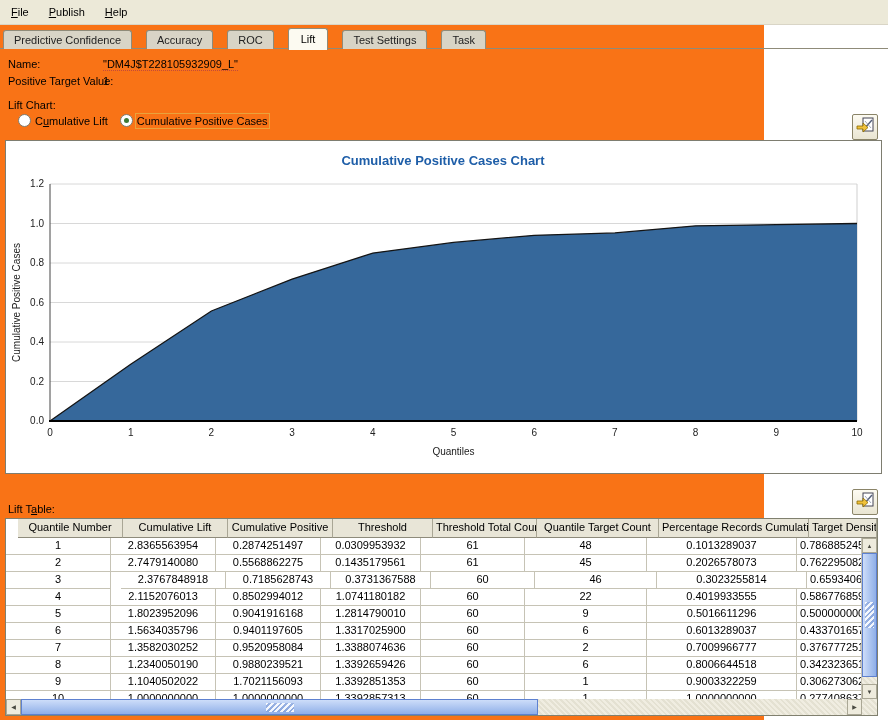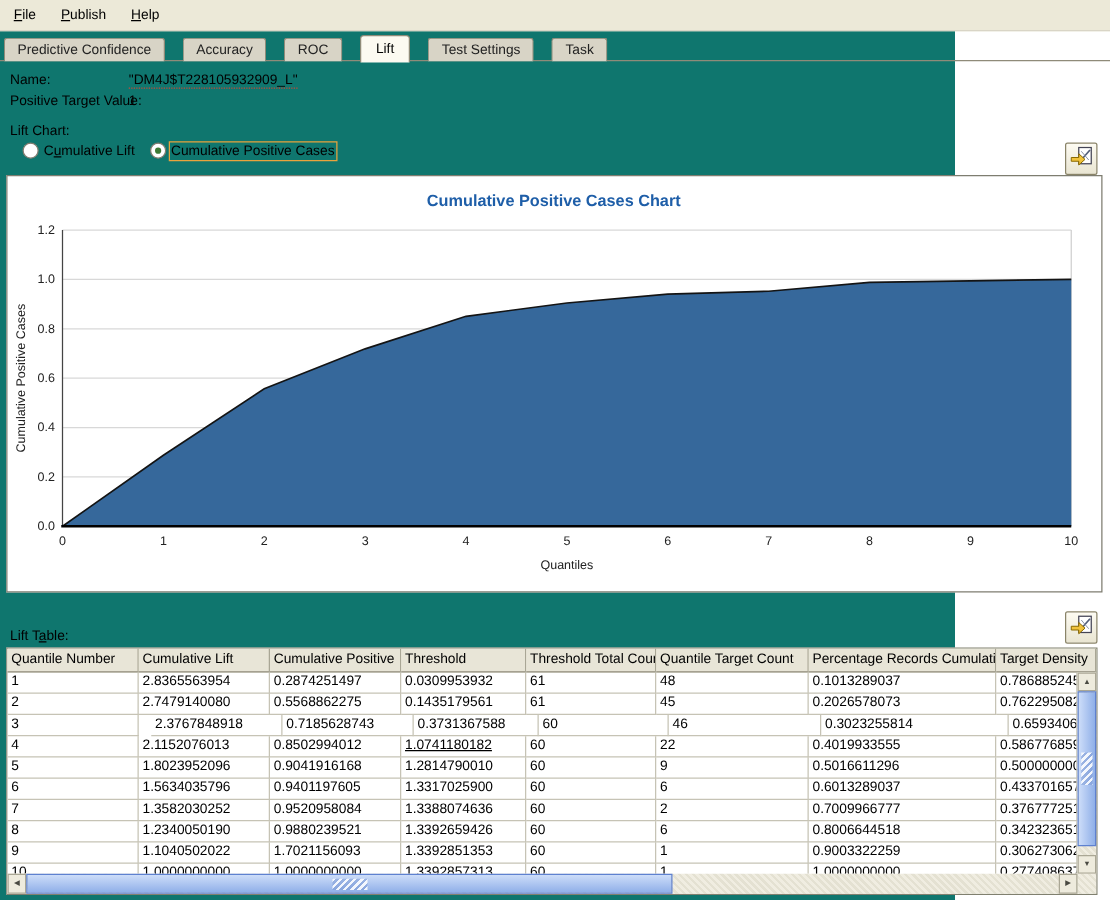--- a/index.html
+++ b/index.html
@@ -1,17 +1,17 @@
 <!DOCTYPE html>
 <html><head>
 <meta charset="utf-8">
 <style>
   html,body{margin:0;padding:0;}
   body{width:888px;height:720px;overflow:hidden;font-family:"Liberation Sans",sans-serif;font-size:11px;color:#000;}
-  #app{position:relative;width:764px;height:720px;background:#0f766e;}
+  #app{position:relative;width:764px;height:720px;background:#f97316;text-align:center;}
 
   
   #menubar{position:absolute;left:0;top:0;width:888px;height:25px;display:flex;align-items:center;
            padding-left:8px;box-sizing:border-box;gap:14px;border-bottom:1px solid #D9D5C6;background:#ECE9D8;}
   .menu-item{cursor:default;padding:2px 3px;}
   .menu-item u{text-decoration:underline;}
 
   
   #tabline{position:absolute;left:0;top:48px;width:888px;height:1px;background:#8F8B79;}
   #tabbar{position:absolute;left:3px;top:28px;height:21px;display:flex;align-items:flex-end;z-index:2;}
@@ -37,21 +37,21 @@
       border:1px solid #8A8468;border-radius:2px;box-sizing:border-box;display:flex;align-items:center;justify-content:center;}
 
   
   #chart-panel{position:absolute;left:5px;top:140px;width:877px;height:334px;background:#FFFFFF;
       border:1px solid #7E7D70;box-sizing:border-box;}
   #chart-svg{display:block;font-family:"Liberation Sans",sans-serif;}
 
   
   #table-outer{position:absolute;left:5px;top:518px;width:873px;height:198px;background:#FFF;
       border:1px solid #80806F;box-sizing:border-box;}
-  #thead{display:flex;height:19px;box-sizing:border-box;background:#E8E5D7;}
+  #thead{display:flex;height:19px;box-sizing:border-box;background:#E8E5D7;margin-left:12px;}
   .th{box-sizing:border-box;border-right:1px solid #A9A695;border-bottom:1px solid #8E8B7B;
       padding:2px 3px;white-space:nowrap;overflow:hidden;background:#E8E5D7;}
   #tbody{height:161px;overflow:hidden;width:856px;}
   .tr{display:flex;height:17px;box-sizing:border-box;background:#FFF;}
   .td{box-sizing:border-box;border-right:1px solid #C6C3B5;border-bottom:1px solid #C6C3B5;
       padding:1px 3px;white-space:nowrap;overflow:hidden;}
 
   
   .sb-btn{position:absolute;background:#EEEBDD;border:1px solid #AAA795;box-sizing:border-box;
       display:flex;align-items:center;justify-content:center;font-size:6px;color:#4A4A42;line-height:1;}
@@ -202,21 +202,21 @@
           <div class="td" style="width: 100px; flex: 0 0 auto;">0.3731367588</div>
           <div class="td" style="width: 104px; flex: 0 0 auto;">60</div>
           <div class="td" style="width: 122px; flex: 0 0 auto;">46</div>
           <div class="td" style="width: 150px; flex: 0 0 auto;">0.3023255814</div>
           <div class="td" style="flex: 1 1 0%;">0.6593406593</div>
         </div>
         <div class="tr">
           <div class="td" style="width: 105px; flex: 0 0 auto;">4</div>
           <div class="td" style="width: 105px; flex: 0 0 auto;">2.1152076013</div>
           <div class="td" style="width: 105px; flex: 0 0 auto;">0.8502994012</div>
-          <div class="td" style="width: 100px; flex: 0 0 auto; text-decoration: underline;">1.0741180182</div>
+          <div class="td" style="width: 100px; flex: 0 0 auto;">1.0741180182</div>
           <div class="td" style="width: 104px; flex: 0 0 auto;">60</div>
           <div class="td" style="width: 122px; flex: 0 0 auto;">22</div>
           <div class="td" style="width: 150px; flex: 0 0 auto;">0.4019933555</div>
           <div class="td" style="flex: 1 1 0%;">0.5867768595</div>
         </div>
         <div class="tr">
           <div class="td" style="width: 105px; flex: 0 0 auto;">5</div>
           <div class="td" style="width: 105px; flex: 0 0 auto;">1.8023952096</div>
           <div class="td" style="width: 105px; flex: 0 0 auto;">0.9041916168</div>
           <div class="td" style="width: 100px; flex: 0 0 auto;">1.2814790010</div>

